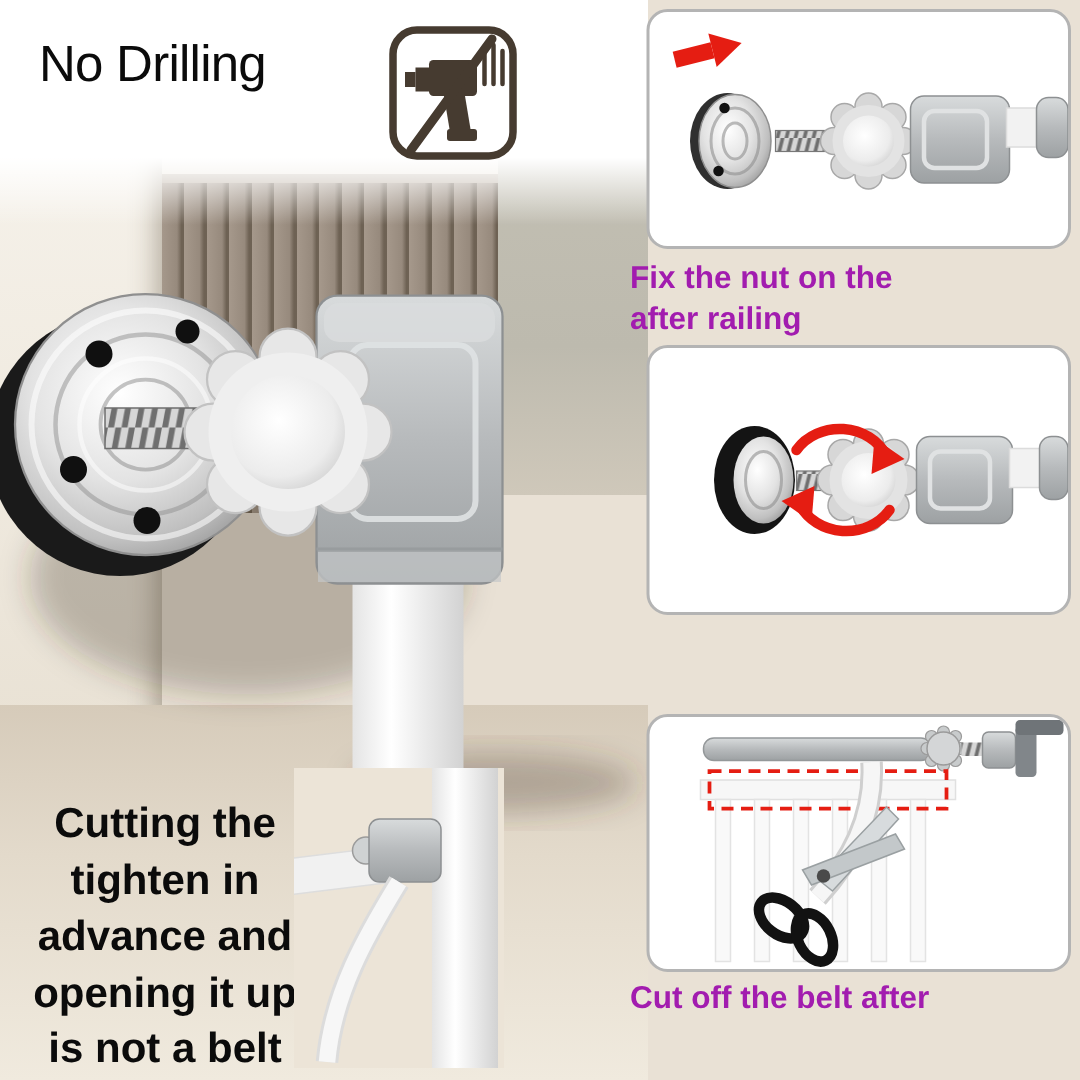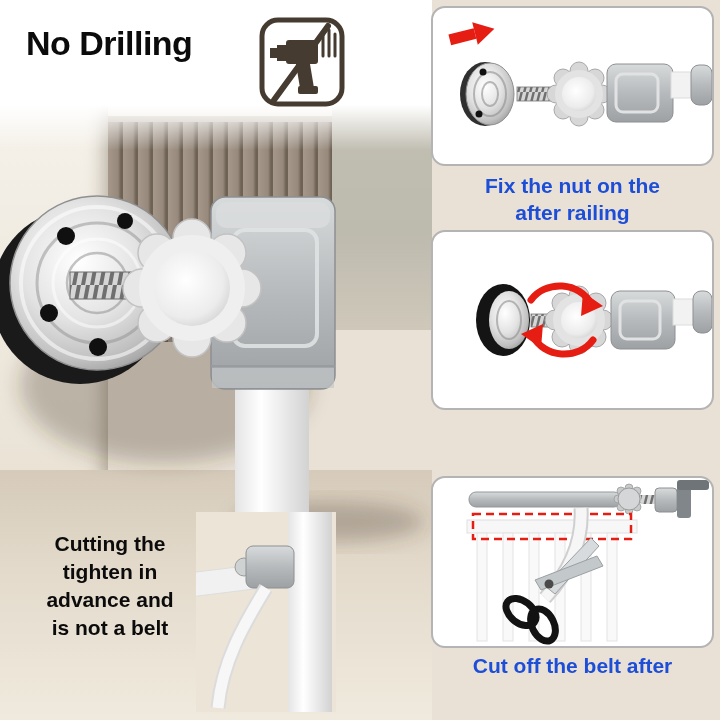--- a/index.html
+++ b/index.html
@@ -14,39 +14,39 @@
     background:repeating-linear-gradient(90deg,#a5988b 0px,#978a7d 10px,#6e6254 13px,#6e6254 15px);
     border-top:6px solid #b9ad9f}
   .gray-band{position:absolute;left:332px;top:0;width:100px;height:330px;
     background:linear-gradient(180deg,#c6c3b6,#bdbaae 70%,#cfc8ba)}
   .floor{position:absolute;left:0;top:470px;width:432px;height:250px;
     background:linear-gradient(180deg,#d6cbba 0%,#e3dacb 40%,#f0eade 100%)}
   .top-white{position:absolute;left:0;top:0;width:432px;height:150px;
     background:linear-gradient(180deg,#ffffff 0%,#ffffff 70%,rgba(255,255,255,0) 100%)}
 
   .title{position:absolute;left:26px;top:22px;font-size:34px;line-height:1.24;
-    font-weight:700;color:#0b0b0b;letter-spacing:-0.5px}
+    font-weight:400;color:#0b0b0b;letter-spacing:-0.5px}
   .t-line{display:block}
 
   .no-drill{position:absolute;left:256px;top:12px;width:92px;height:100px}
   .main-photo{position:absolute;left:0;top:150px;width:432px;height:405px}
 
   .note{position:absolute;left:10px;top:530px;width:200px;text-align:center;
-    font-size:21px;font-weight:800;line-height:1.34;color:#0b0b0b}
+    font-size:28px;font-weight:800;line-height:1.34;color:#0b0b0b}
   .note-photo{position:absolute;left:196px;top:512px;width:140px;height:200px}
 
   .card{position:absolute;left:431px;width:283px;background:#fff;
     border:2px solid #b4b4b4;border-radius:14px;overflow:hidden}
   .card1{top:6px;height:160px}
   .card2{top:230px;height:180px}
   .card3{top:476px;height:172px}
   .card svg{width:100%;height:100%;display:block}
 
-  .caption{position:absolute;left:431px;width:283px;text-align:center;
-    font-size:21px;font-weight:800;color:#1d4ed8;line-height:1.28}
+  .caption{position:absolute;left:420px;width:283px;text-align:left;
+    font-size:21px;font-weight:800;color:#a21caf;line-height:1.28}
   .cap1{top:173px}
   .cap2{top:424px}
   .cap3{top:653px}
 
   .defs-holder{position:absolute;width:0;height:0;overflow:hidden}
 </style>
 </head>
 <body>
 
 <div class="page">
@@ -160,20 +160,21 @@
       </g>
       <circle cx="192" cy="138" r="53" fill="#efefef"></circle>
       <circle cx="192" cy="138" r="38" fill="url(#knobGrad)"></circle>
     </g>
   </svg>
 
   <div class="note">
     <div>Cutting the</div>
     <div>tighten in</div>
     <div>advance and</div>
+    <div>opening it up</div>
     <div>is not a belt</div>
   </div>
 
   <svg class="note-photo" viewBox="0 0 140 200">
     <rect x="0" y="0" width="140" height="200" fill="#ece4d7"></rect>
     <rect x="92" y="0" width="44" height="200" fill="url(#postGrad)"></rect>
     <g transform="rotate(-7 50 66)">
       <rect x="-6" y="54" width="102" height="24" fill="#f1f1f1" stroke="#dddddd"></rect>
     </g>
     <circle cx="48" cy="55" r="9" fill="#cfd2d3" stroke="#9b9b9b"></circle>

